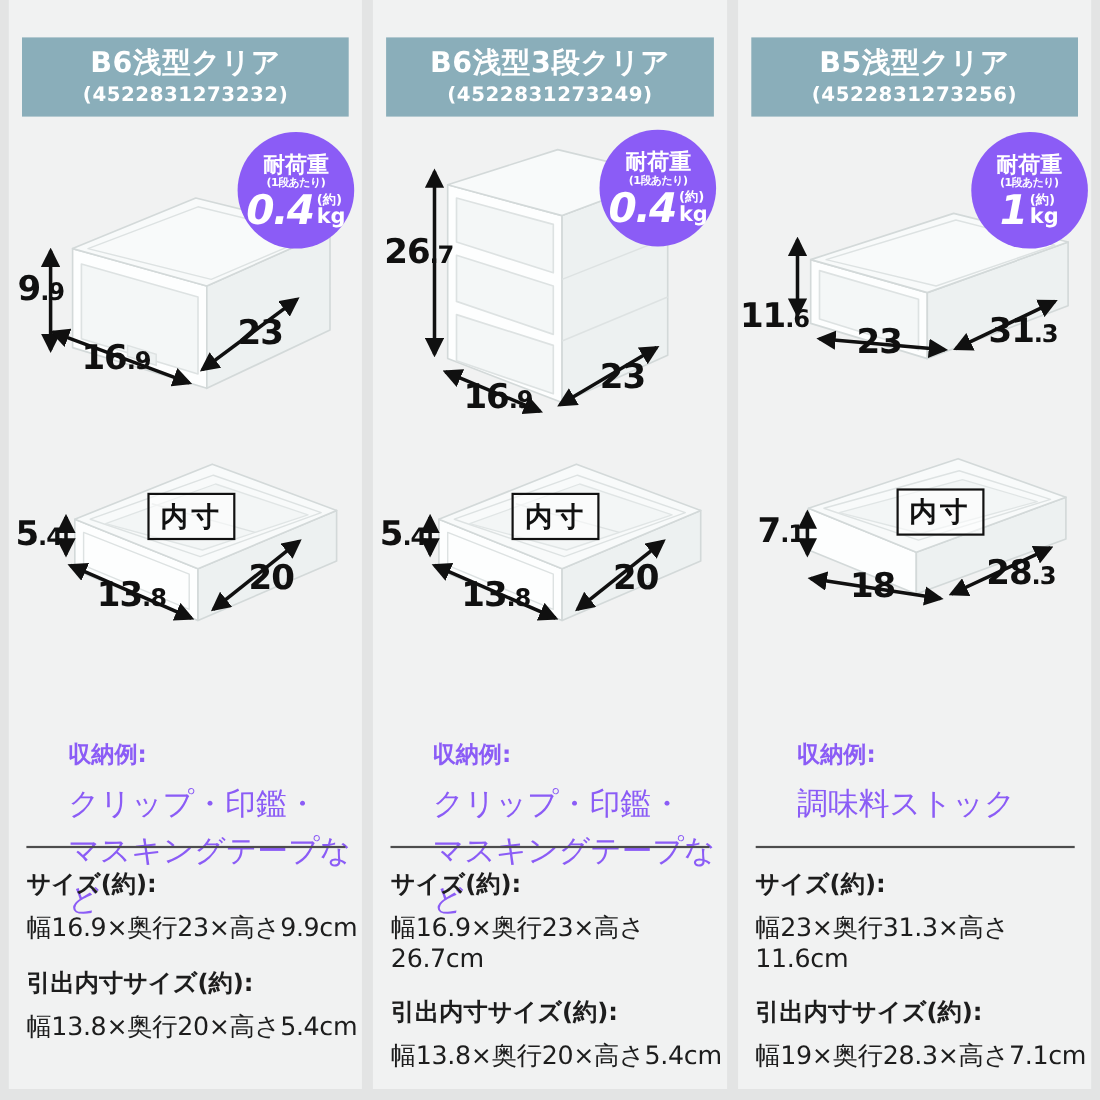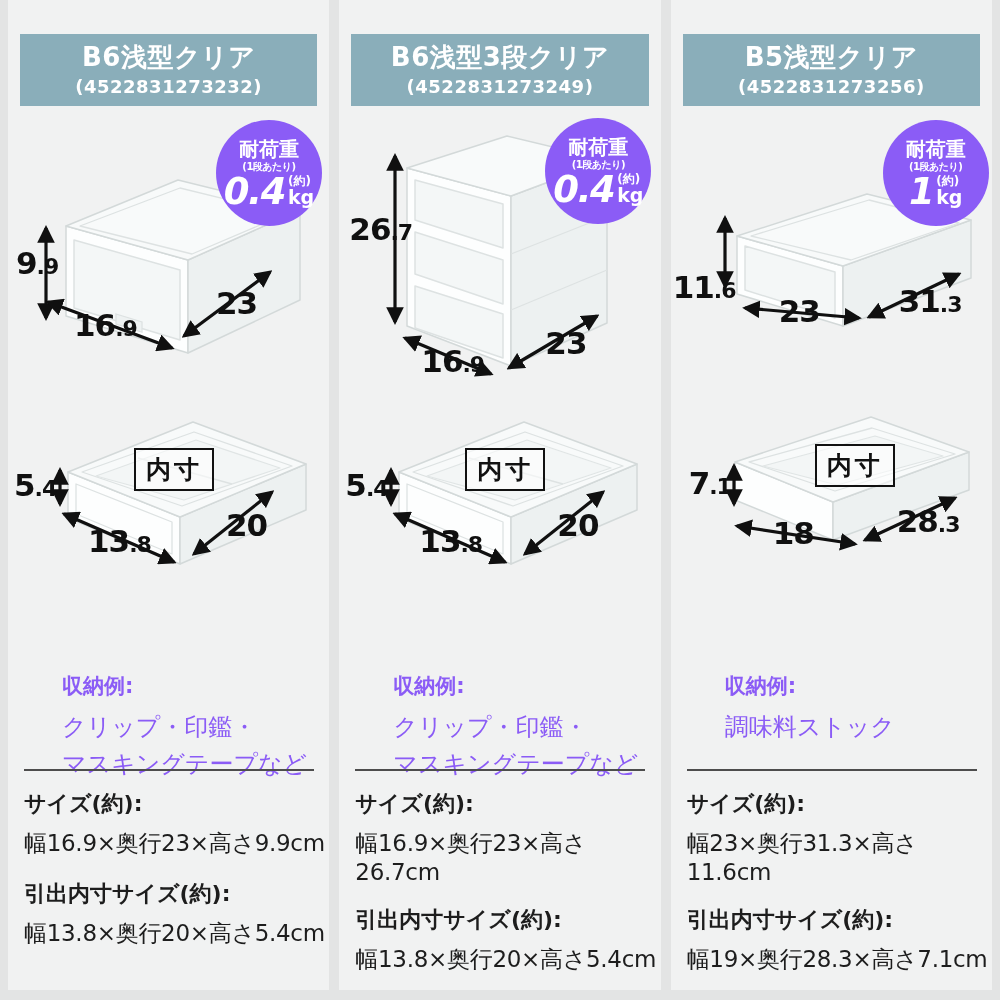--- a/index.html
+++ b/index.html
@@ -71,21 +71,21 @@
     position:absolute;border:2.5px solid #111;background:rgba(255,255,255,0.55);
     color:#111;font-size:25px;font-weight:bold;padding:3px 10px;letter-spacing:3px;
   }
   .c0 .naisun{left:126px;top:56px;}
   .c1 .naisun{left:126px;top:56px;}
   .c2 .naisun{left:144px;top:52px;}
 
   
   .storage{position:absolute;top:672px;left:16px;right:8px;color:#8b5cf6;margin-left:38px;}
   .storage-title{font-size:21px;font-weight:bold;margin-bottom:9px;}
-  .storage-line{font-size:24px;line-height:1.55;}
+  .storage-line{font-size:28px;line-height:1.55;}
   .divider{position:absolute;top:769px;left:16px;width:290px;height:2px;background:#4d4d4d;}
   .size-block{position:absolute;top:789px;left:16px;right:4px;}
   .blk-label{font-size:22px;font-weight:bold;color:#1d1d1d;}
   .blk-value{font-size:23px;margin-top:9px;color:#1d1d1d;letter-spacing:-0.3px;}
   .blk2{margin-top:20px;}
 </style>
 </head>
 <body>
 
 <svg width="0" height="0" style="position:absolute" aria-hidden="true">

